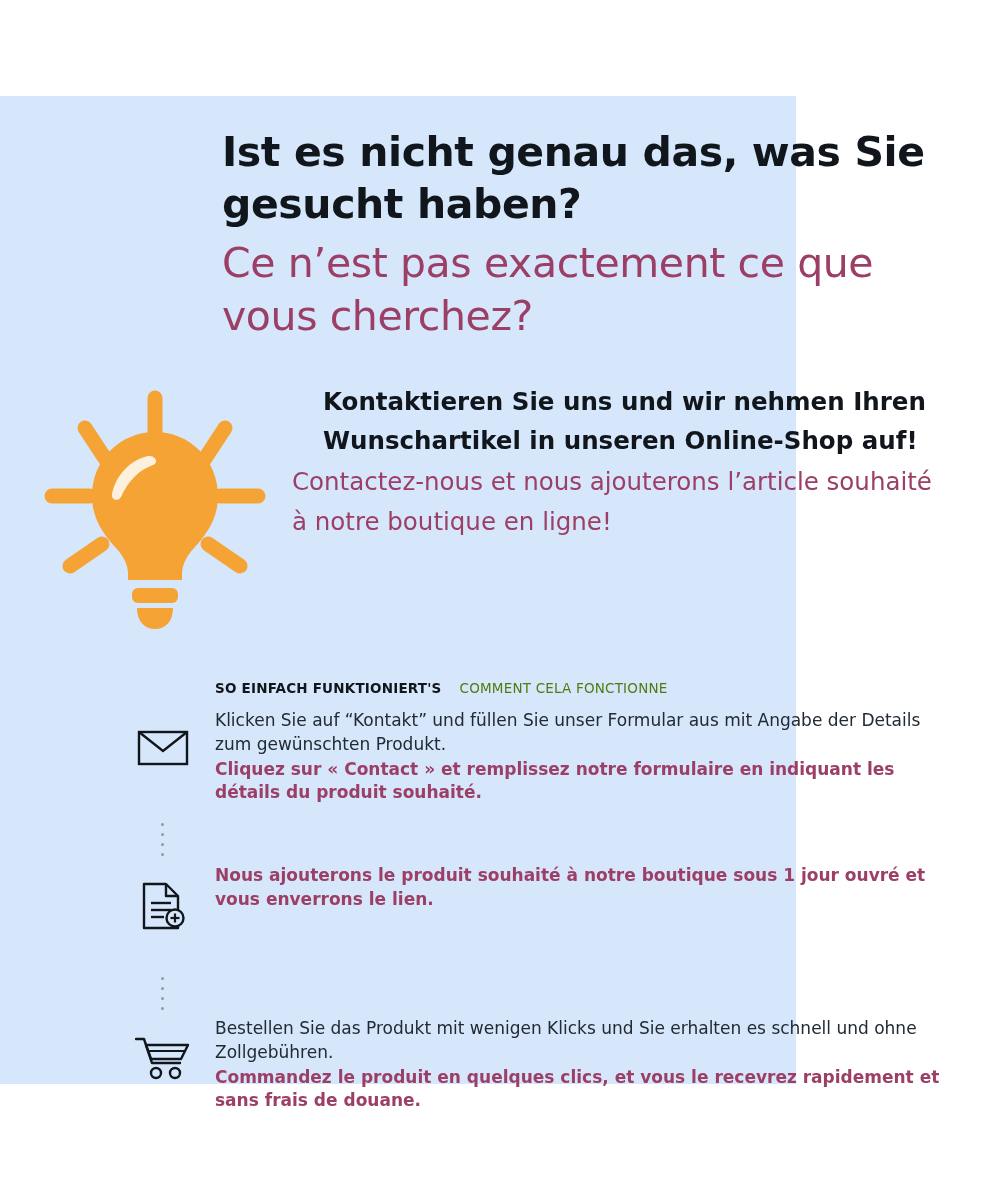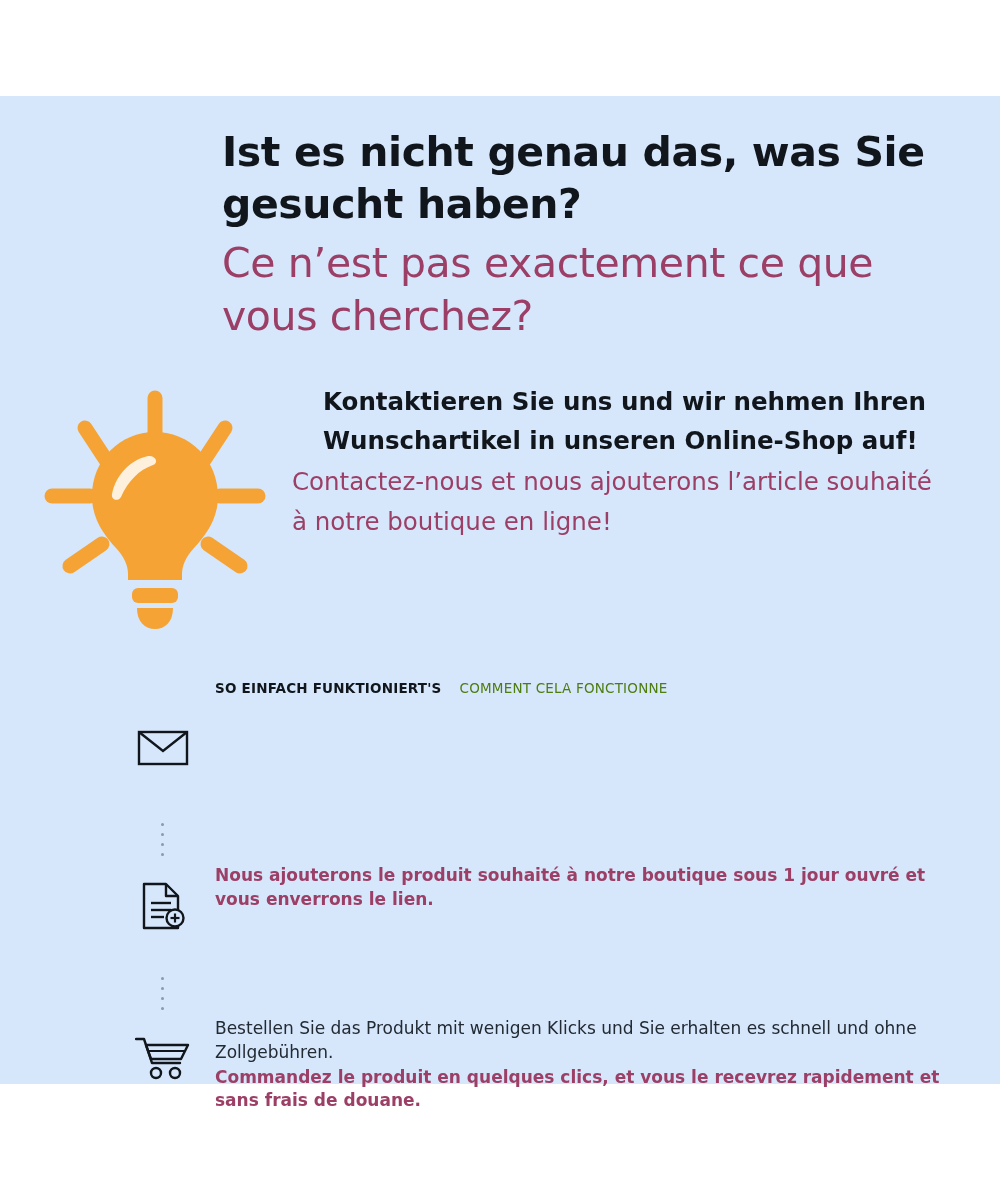--- a/index.html
+++ b/index.html
@@ -10,21 +10,21 @@
   body {
     width: 1000px;
     height: 1200px;
     font-family: "DejaVu Sans", "Liberation Sans", sans-serif;
     overflow: hidden;
   }
   .banner {
     position: absolute;
     left: 0;
     top: 96px;
-    width: 1000px;
+    width: 796px;
     height: 988px;
     background: #d6e6fb;
   }
 
   
   .headline {
     position: absolute;
     left: 222px;
     top: 30px;
     width: 720px;
@@ -197,20 +197,24 @@
 
   <div class="steps">
 
     <div class="step">
       <div class="step-icon">
         <svg width="52" height="40" viewBox="0 0 52 40" aria-hidden="true">
           <rect x="2" y="4" width="48" height="32" fill="none" stroke="#11161c" stroke-width="2.4"></rect>
           <polyline points="2,4 26,23 50,4" fill="none" stroke="#11161c" stroke-width="2.4"></polyline>
         </svg>
       </div>
+      <div class="step-body">
+        <div class="de">Klicken Sie auf “Kontakt” und füllen Sie unser Formular aus mit Angabe der Details zum gewünschten Produkt.</div>
+        <div class="fr">Cliquez sur « Contact » et remplissez notre formulaire en indiquant les détails du produit souhaité.</div>
+      </div>
     </div>
 
     <div class="connector">
       <div class="dots">
         <div class="dots-row">
           <span class="dot"></span>
           <span class="dot"></span>
           <span class="dot"></span>
           <span class="dot"></span>
         </div>

